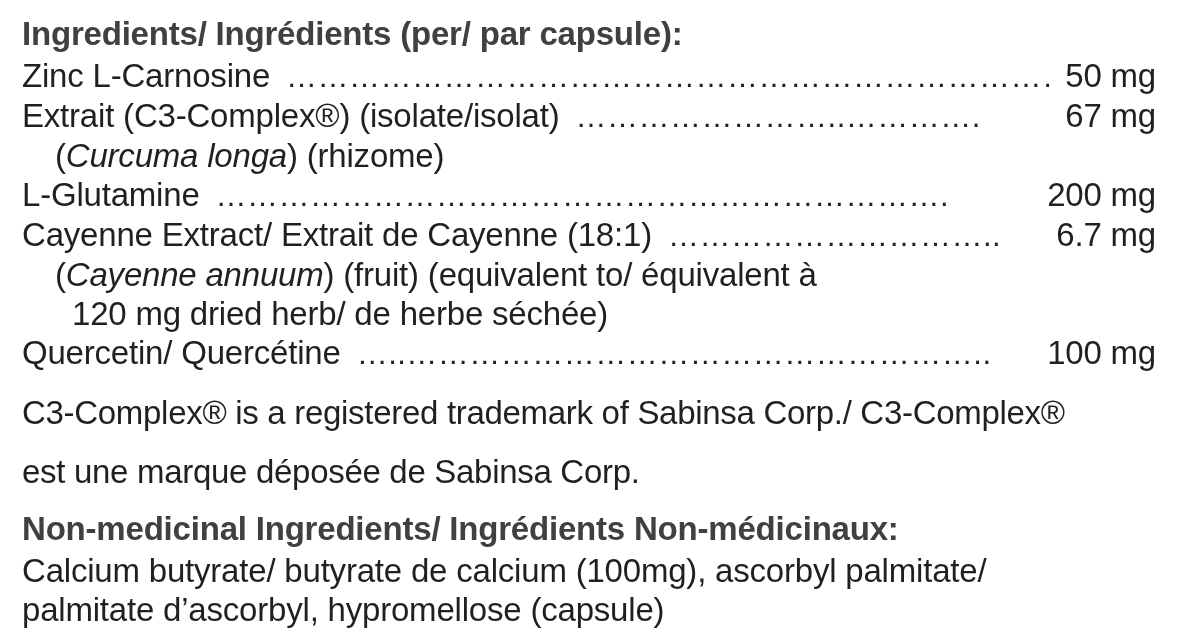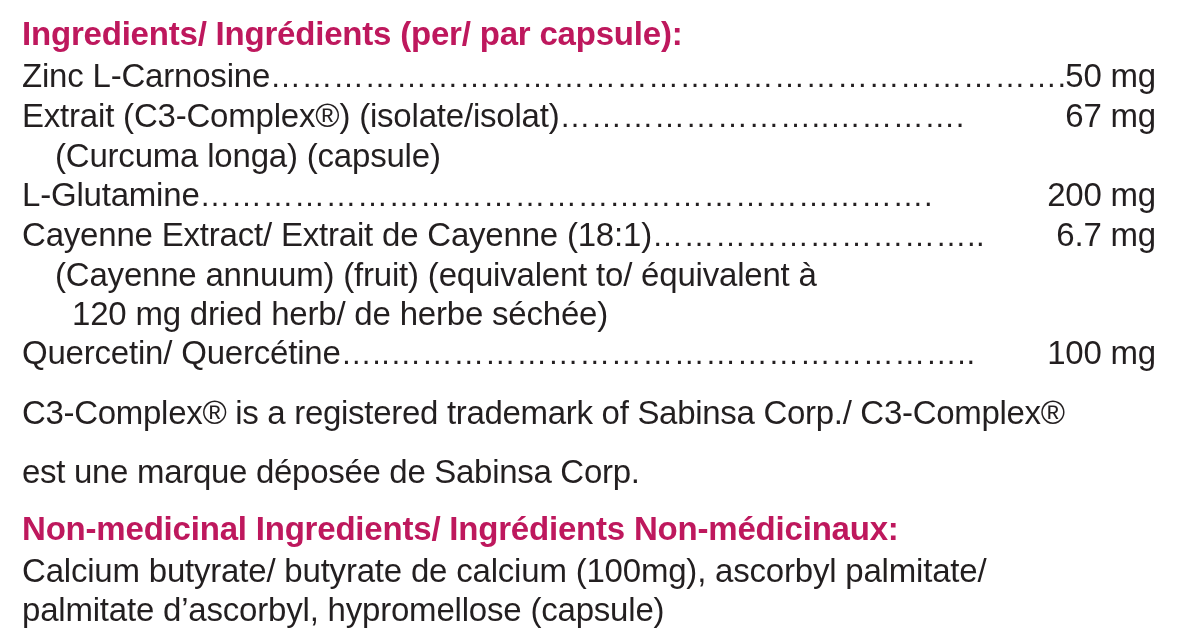--- a/index.html
+++ b/index.html
@@ -12,21 +12,21 @@
     height: 641px;
     overflow: hidden;
     font-family: "Liberation Sans", sans-serif;
     color: #231f20;
   }
   .panel {
     padding: 14px 22px 0 22px;
     box-sizing: border-box;
   }
   .heading {
-    color: #be185d;
+    color: #404040;
     font-weight: bold;
     font-size: 33px;
     line-height: 40px;
     letter-spacing: -0.2px;
     margin: 0 0 2px 0;
     white-space: nowrap;
   }
   .line {
     font-size: 33px;
     line-height: 39px;
@@ -34,20 +34,21 @@
     margin: 0;
     letter-spacing: -0.2px;
   }
   .ingredient-row {
     display: flex;
     align-items: baseline;
     font-size: 33px;
     line-height: 39px;
     letter-spacing: -0.2px;
     white-space: nowrap;
+    gap: 16px;
   }
   .ing-name {
     flex: 0 0 auto;
   }
   .dots {
     flex: 1 1 auto;
     overflow: hidden;
     white-space: nowrap;
     margin: 0 0px;
     letter-spacing: 0.5px;
@@ -56,20 +57,21 @@
   .amount {
     flex: 0 0 auto;
   }
   .indent1 {
     padding-left: 33px;
   }
   .indent2 {
     padding-left: 50px;
   }
   .italic {
+    font-style: italic;
   }
   .trademark-note {
     font-size: 33px;
     line-height: 39px;
     letter-spacing: -0.3px;
     margin: 20px 0 0 0;
     white-space: nowrap;
   }
   .section-gap {
     height: 18px;
@@ -97,21 +99,21 @@
     <span class="dots">…………………………………………………………………..</span>
     <span class="amount">50 mg</span>
   </div>
 
   <div class="ingredient-row">
     <span class="ing-name">Extrait (C3-Complex®) (isolate/isolat)</span>
     <span class="dots">……………………..………….</span>
     <span class="amount">67 mg</span>
   </div>
   <div class="line indent1">
-    <span>(</span><span class="italic">Curcuma longa</span><span>) (capsule)</span>
+    <span>(</span><span class="italic">Curcuma longa</span><span>) (rhizome)</span>
   </div>
 
   <div class="ingredient-row">
     <span class="ing-name">L-Glutamine</span>
     <span class="dots">…………………………………………………………….</span>
     <span class="amount">200 mg</span>
   </div>
 
   <div class="ingredient-row">
     <span class="ing-name">Cayenne Extract/ Extrait de Cayenne (18:1)</span>

